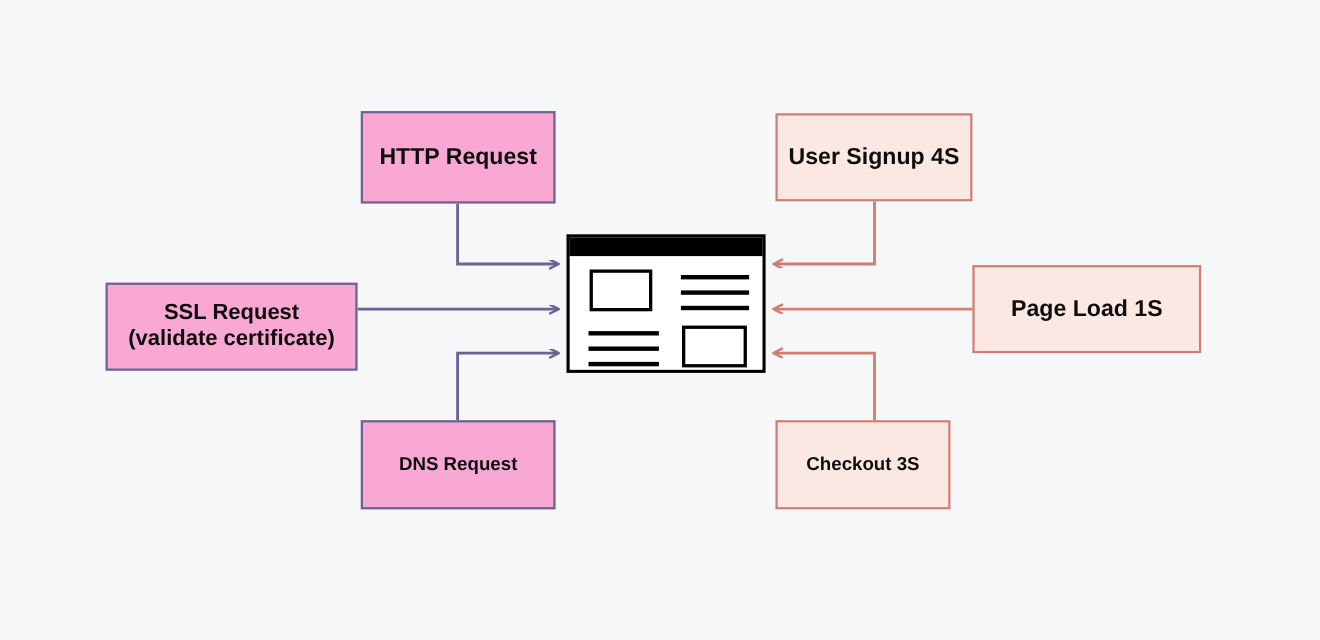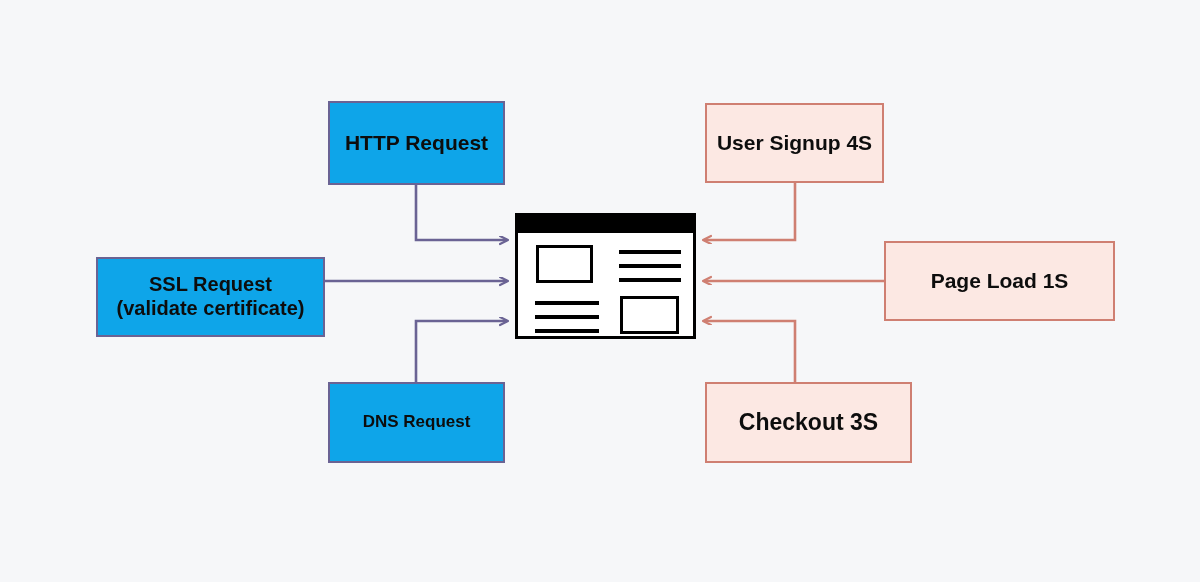--- a/index.html
+++ b/index.html
@@ -32,39 +32,39 @@
     box-sizing: border-box;
     display: flex;
     align-items: center;
     justify-content: center;
     text-align: center;
     font-weight: bold;
     color: #0d0d0d;
     line-height: 1.18;
   }
   .node-box.purple {
-    background: #0ea5e9;
+    background: #f9a8d4;
     border: 2px solid #6a6394;
   }
   .node-box.salmon {
     background: #fce8e3;
     border: 2px solid #cf7f72;
   }
   .node-label {
     display: block;
     white-space: pre-line;
   }
 
   
   #node-http-request  { left: 328px; top: 101px; width: 177px; height: 84px; font-size: 21px; }
   #node-ssl-request   { left: 96px;  top: 241px; width: 229px; height: 80px; font-size: 20px; margin-top: 16px; }
   #node-dns-request   { left: 328px; top: 382px; width: 177px; height: 81px; font-size: 17px; }
   #node-user-signup   { left: 705px; top: 103px; width: 179px; height: 80px; font-size: 21px; }
-  #node-page-load     { left: 884px; top: 241px; width: 231px; height: 80px; font-size: 21px; }
-  #node-checkout      { left: 705px; top: 382px; width: 207px; height: 81px; font-size: 23px; }
+  #node-page-load     { left: 884px; top: 241px; width: 208px; height: 80px; font-size: 21px; }
+  #node-checkout      { left: 705px; top: 382px; width: 159px; height: 81px; font-size: 17px; }
 
   
   #browser-mockup {
     position: absolute;
     left: 515px;
     top: 213px;
     width: 181px;
     height: 126px;
     box-sizing: border-box;
     background: #ffffff;

